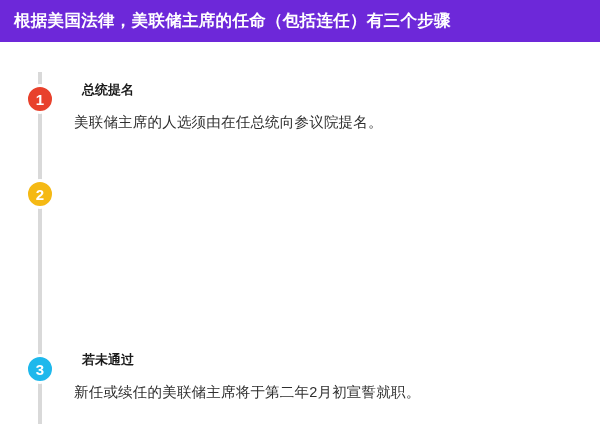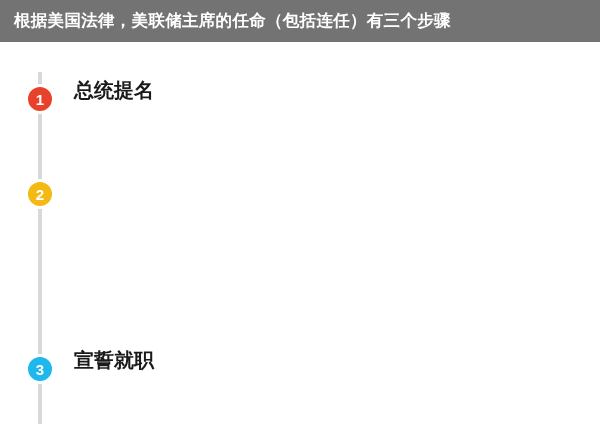--- a/index.html
+++ b/index.html
@@ -18,21 +18,21 @@
     width: 600px;
     height: 445px;
     background: #ffffff;
   }
   .header-bar {
     position: absolute;
     left: 0;
     top: 0;
     width: 600px;
     height: 42px;
-    background: #737373;
+    background: #6d28d9;
     display: flex;
     align-items: center;
   }
   .header-title {
     color: #ffffff;
     font-size: 16.5px;
     font-weight: bold;
     letter-spacing: 0.3px;
     padding-left: 14px;
     white-space: nowrap;
@@ -62,25 +62,25 @@
     display: flex;
     align-items: center;
     justify-content: center;
     box-sizing: border-box;
     border: 3px solid #ffffff;
   }
   .step-body {
     position: absolute;
   }
   .step-title {
-    font-size: 20px;
+    font-size: 13px;
     font-weight: bold;
     color: #1a1a1a;
     line-height: 20px;
-    margin: 0 0 8px 0;
+    margin: 0 0 8px 8px;
   }
   .step-text {
     font-size: 14.5px;
     color: #2e2e2e;
     line-height: 28px;
     margin: 0;
     letter-spacing: 0.2px;
   }
   .s1-badge { left: 25px; top: 42px; background: #e8412c; }
   .s1-body  { left: 74px; top: 38px; width: 510px; }
@@ -98,25 +98,27 @@
     <div class="header-title">根据美国法律，美联储主席的任命（包括连任）有三个步骤</div>
   </div>
 
   <div class="timeline"></div>
 
   <div class="steps">
 
     <div class="badge s1-badge">1</div>
     <div class="step-body s1-body">
       <p class="step-title">总统提名</p>
+      <p class="step-text">美联储主席的人选须由在任总统向参议院提名。</p>
     </div>
 
     <div class="badge s2-badge">2</div>
     <div class="step-body s2-body">
     </div>
 
     <div class="badge s3-badge">3</div>
     <div class="step-body s3-body">
-      <p class="step-title">宣誓就职</p>
+      <p class="step-title">若未通过</p>
+      <p class="step-text">新任或续任的美联储主席将于第二年2月初宣誓就职。</p>
     </div>
 
   </div>
 </div>
 
 </body></html>

